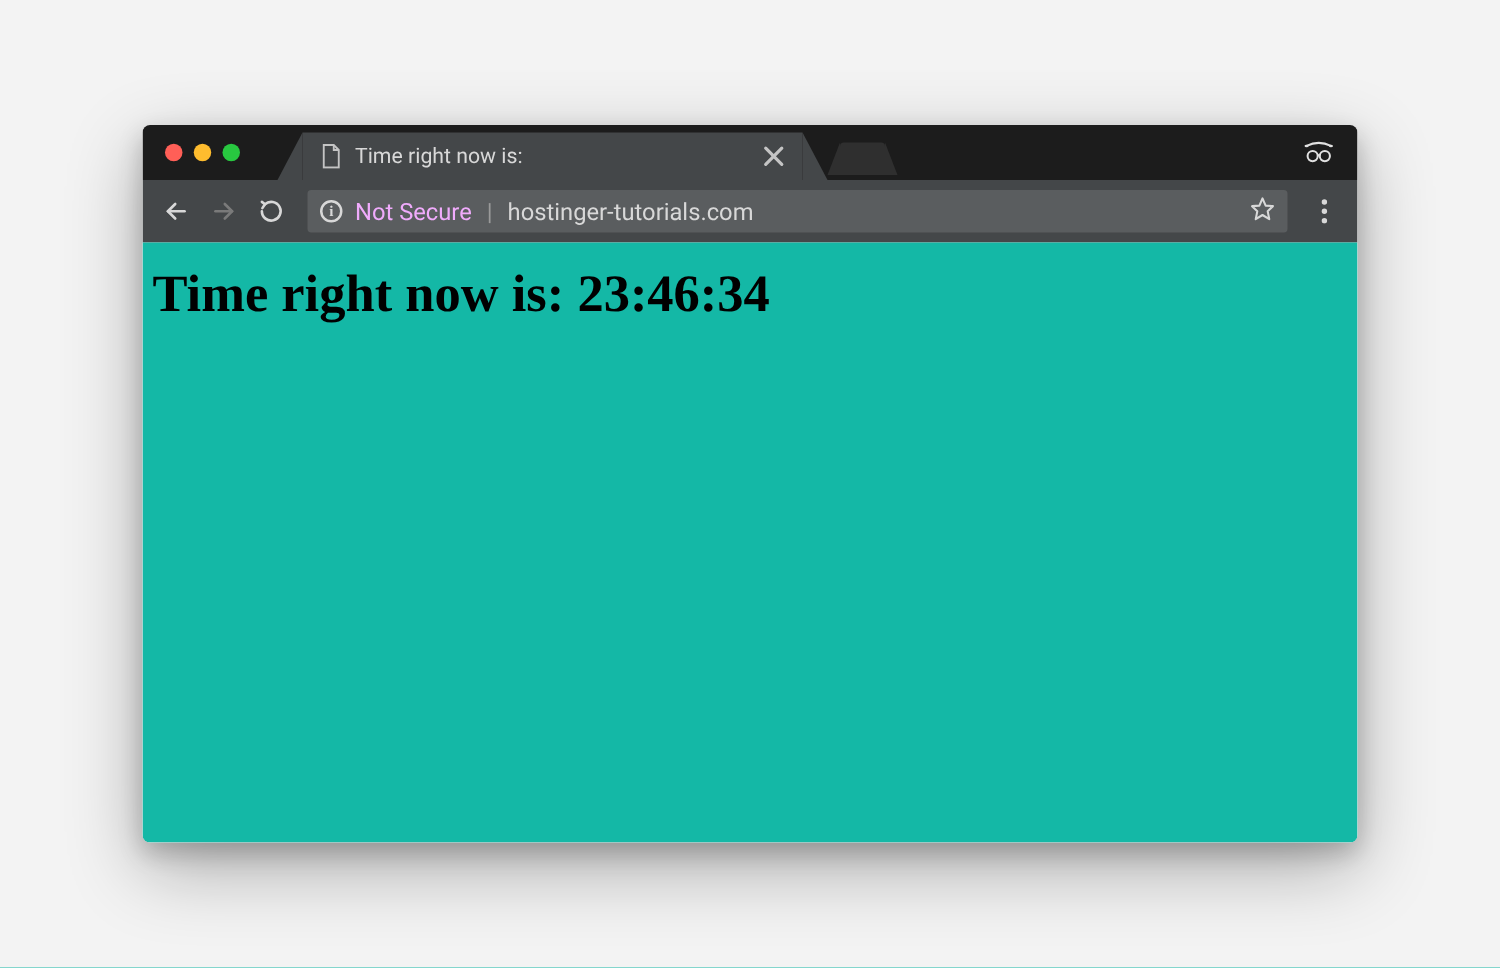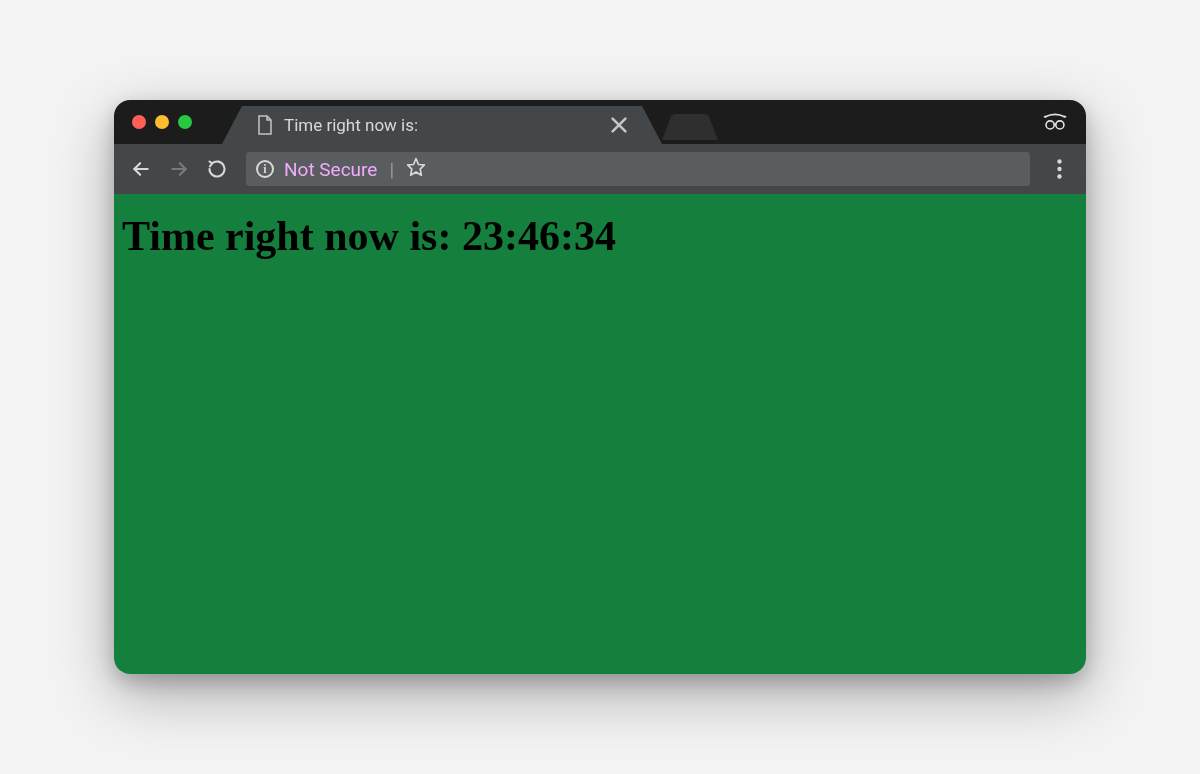--- a/index.html
+++ b/index.html
@@ -13,21 +13,21 @@
       background: #f3f3f3;
       display: flex;
       align-items: center;
       justify-content: center;
       font-family: -apple-system, BlinkMacSystemFont, "Segoe UI", Roboto, sans-serif;
     }
     .browser-window {
       width: 972px;
       height: 574px;
       background: #fff;
-      border-radius: 16px;
+      border-radius: 6px;
       overflow: hidden;
       box-shadow: 0 20px 60px rgba(0,0,0,0.3), 0 8px 20px rgba(0,0,0,0.2);
       display: flex;
       flex-direction: column;
     }
     .tab-bar {
       height: 44px;
       background: #1c1c1c;
       display: flex;
       align-items: center;
@@ -216,21 +216,21 @@
       display: flex;
       align-items: center;
       justify-content: center;
       color: #d8d8d8;
       cursor: pointer;
     }
     .menu-btn svg { width: 5px; height: 20px; }
 
     .page-content {
       flex: 1;
-      background: #15803d;
+      background: #14b8a6;
       padding: 18px 8px;
     }
     .page-content h1 {
       font-family: "Times New Roman", Times, serif;
       font-weight: bold;
       font-size: 42px;
       color: #000;
     }
   </style>
 </head>
@@ -292,20 +292,21 @@
       <svg viewBox="0 0 24 24" fill="none" stroke="currentColor" stroke-width="2.5" stroke-linecap="round" stroke-linejoin="round">
         <path d="M3 12a9 9 0 1 0 3-6.7"></path>
         <polyline points="3 3 6 5.3 3.5 9"></polyline>
       </svg>
     </div>
 
     <div class="omnibox">
       <span class="info-icon">i</span>
       <span class="security-text">Not Secure</span>
       <span class="divider">|</span>
+      <span class="url">hostinger-tutorials.com</span>
       <span class="star">
         <svg viewBox="0 0 24 24" fill="none" stroke="currentColor" stroke-width="2" stroke-linejoin="round">
           <polygon points="12 2 15 9 22 9.5 17 14.5 18.5 22 12 18 5.5 22 7 14.5 2 9.5 9 9"></polygon>
         </svg>
       </span>
     </div>
 
     <div class="menu-btn">
       <svg viewBox="0 0 5 20" fill="currentColor">
         <circle cx="2.5" cy="2.5" r="2.2"></circle>

